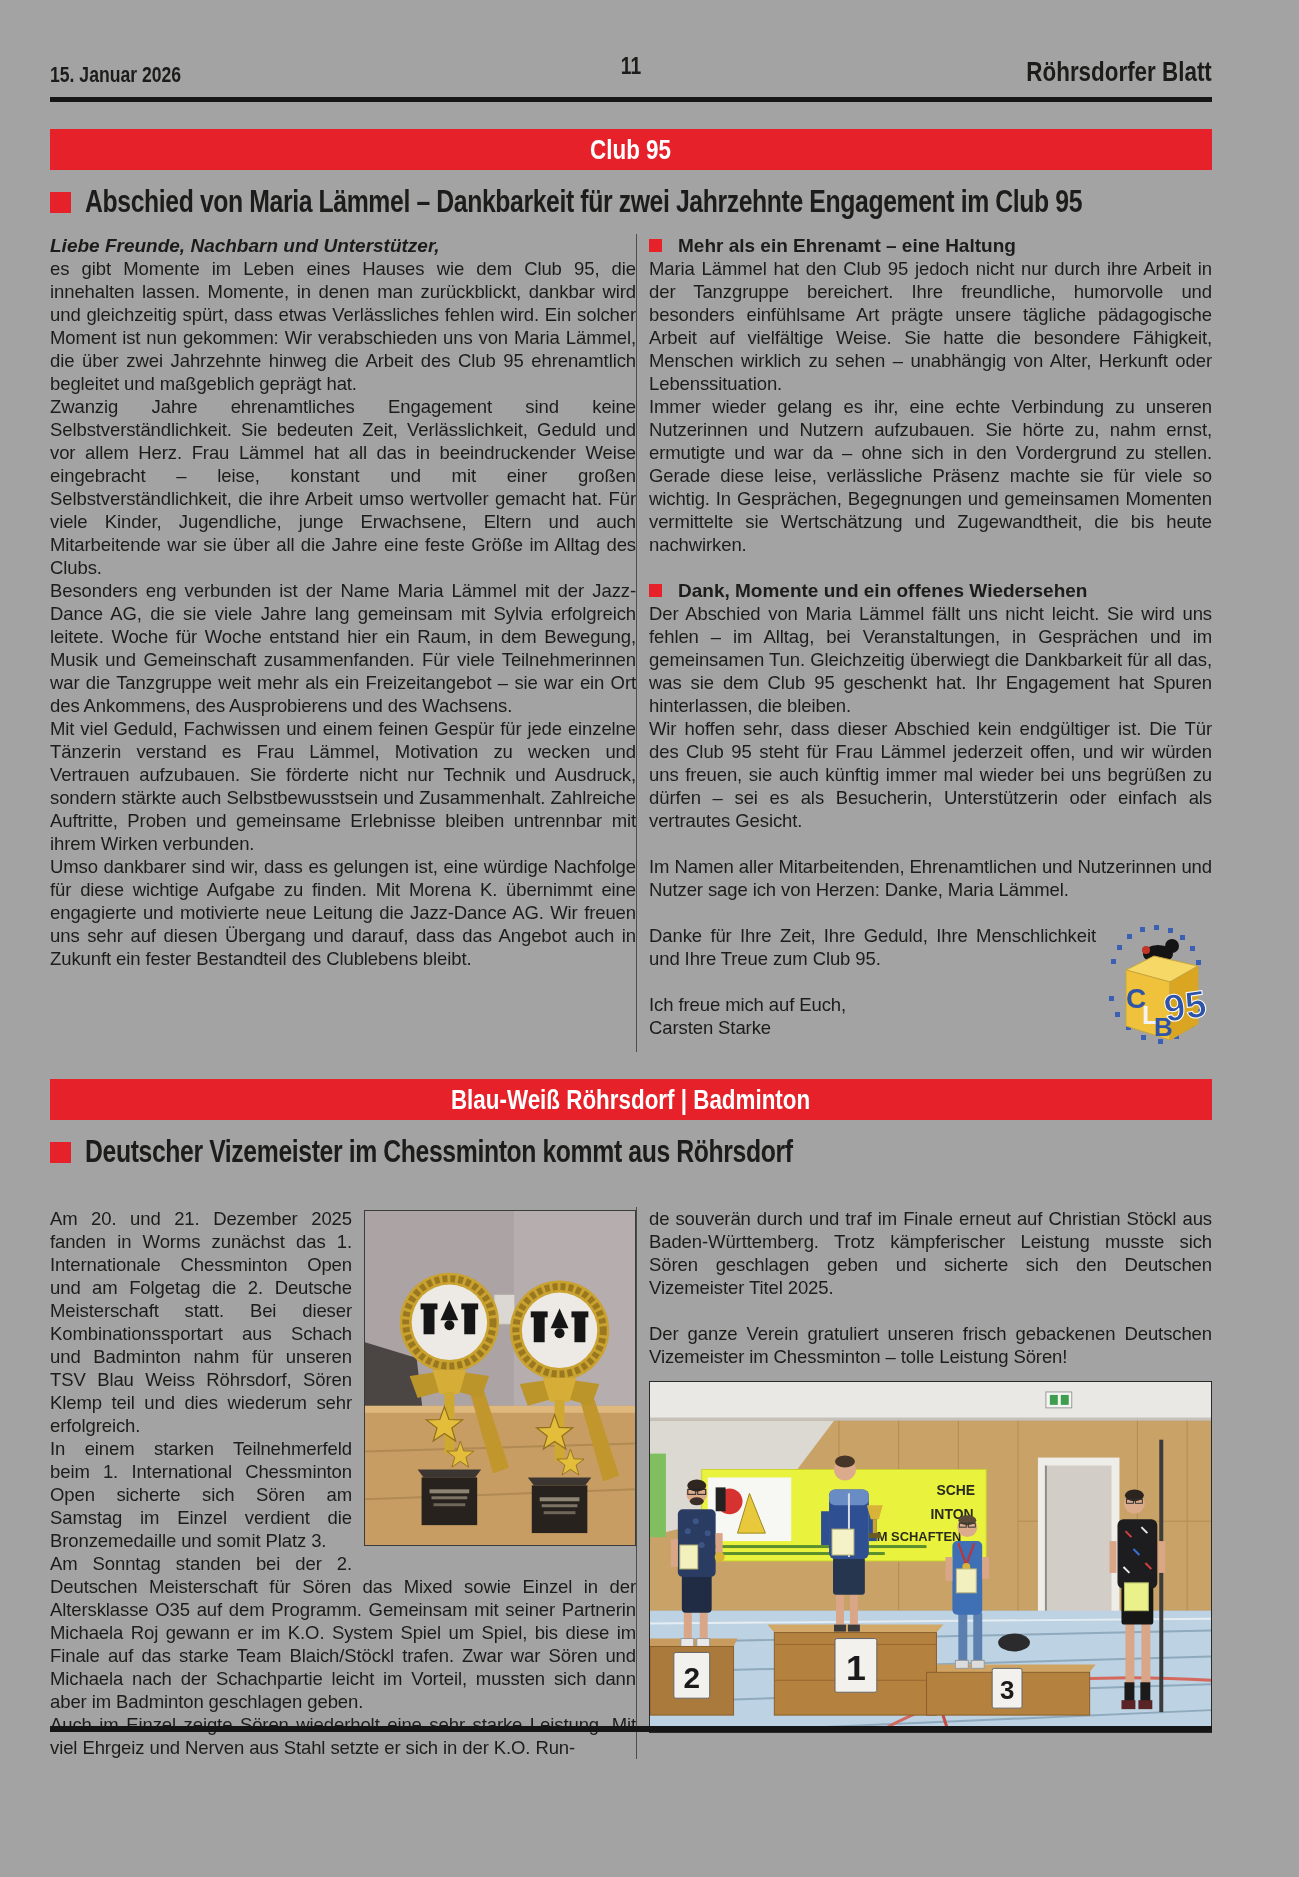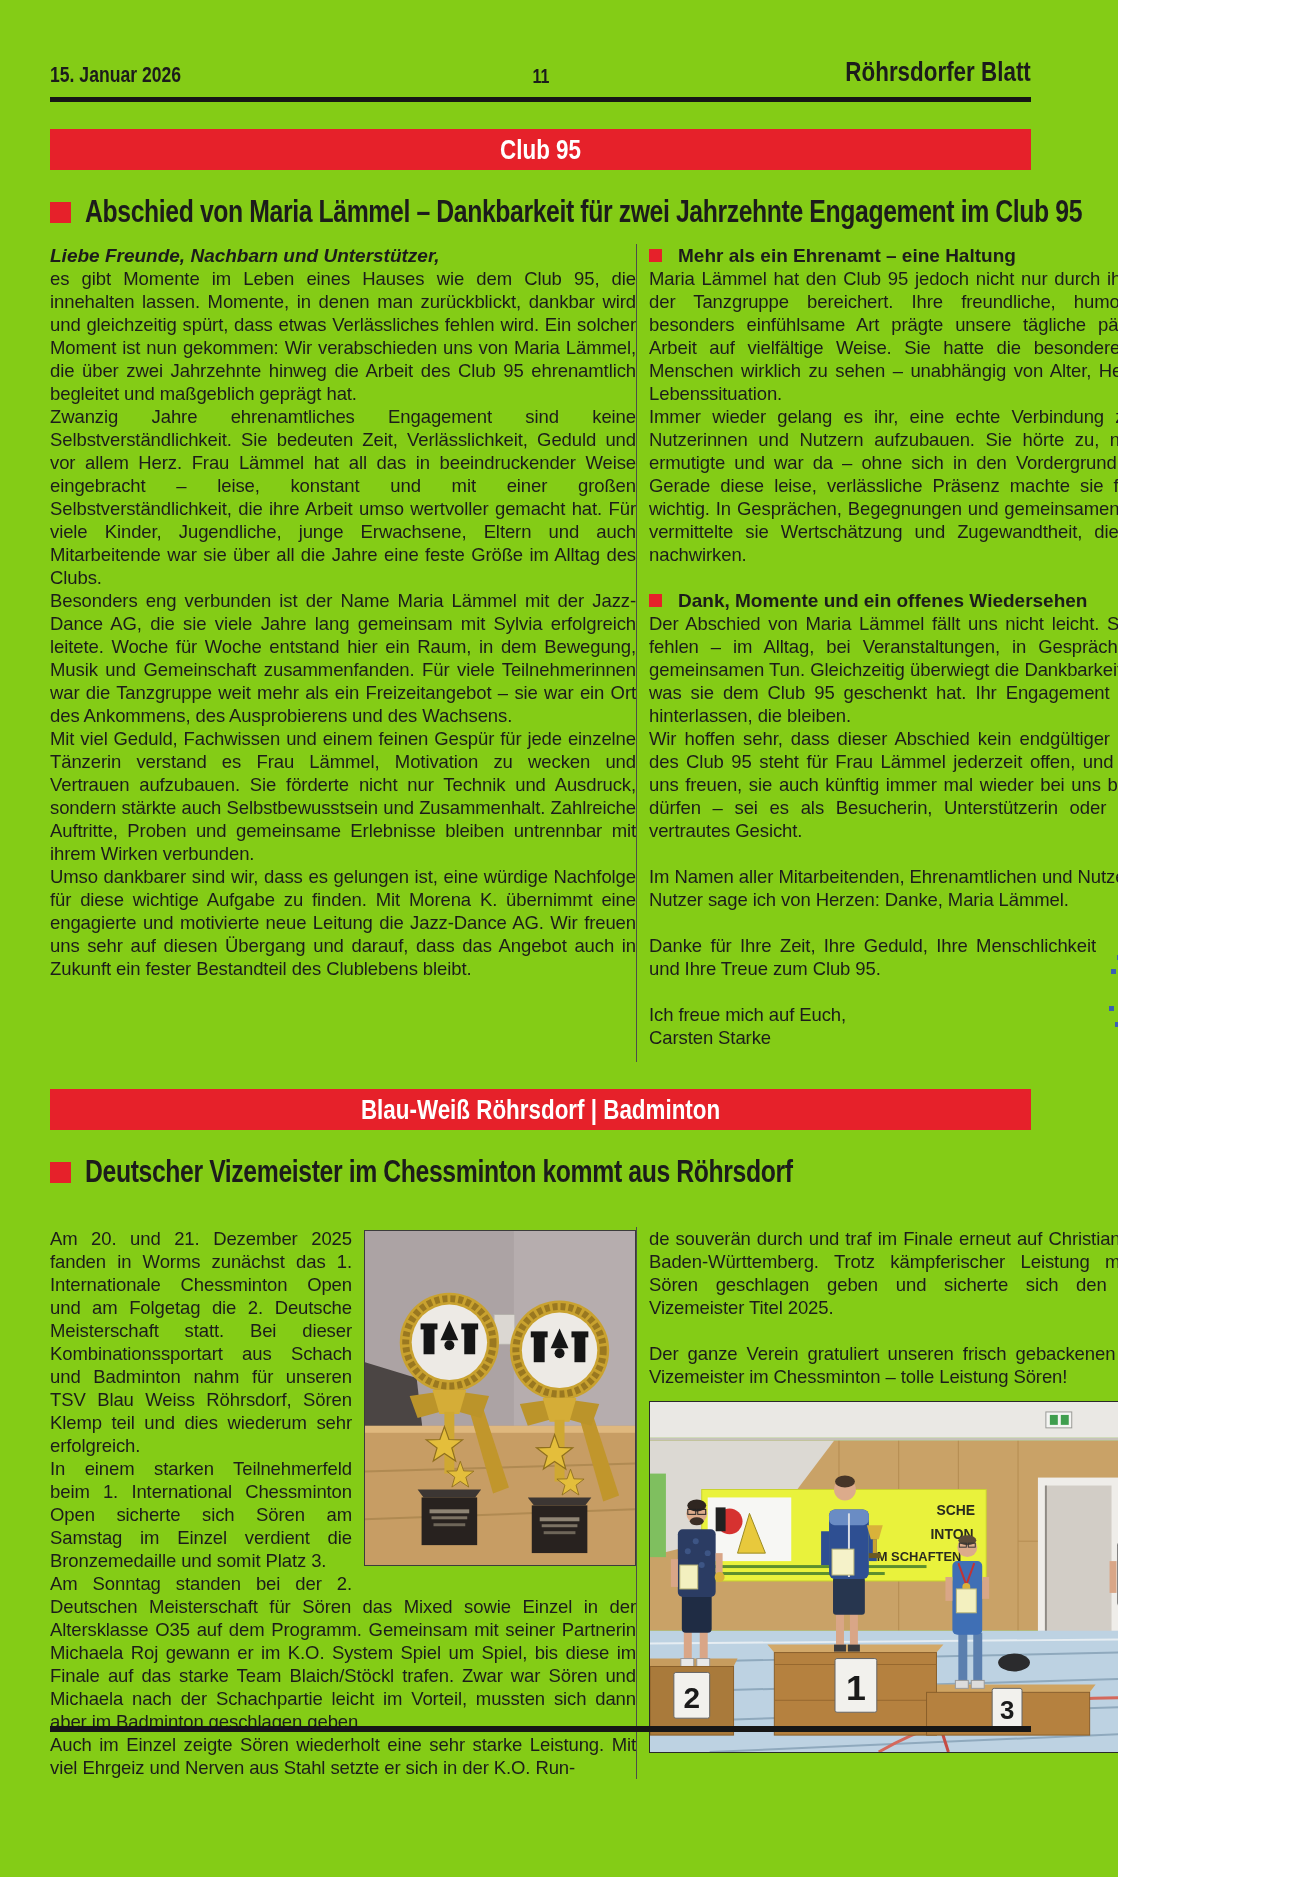--- a/index.html
+++ b/index.html
@@ -1,34 +1,34 @@
 <!DOCTYPE html>
 <html lang="de"><head>
 <meta charset="utf-8">
 <style>
   :root{ --red:#e6212a; --ink:#1c1c1b; }
   *{ box-sizing:border-box; margin:0; padding:0; }
   body{ background:#ffffff; font-family:"Liberation Sans", sans-serif; color:var(--ink); }
-  .page{ position:relative; width:1118px; height:1877px; background:#84cc16; overflow:hidden; }
+  .page{ position:relative; width:1299px; height:1877px; background:#a3a3a3; overflow:hidden; }
   .content{ margin-left:50px; margin-right:87px; }
 
   
   .header-row{ padding-top:50px; display:flex; justify-content:space-between; align-items:flex-end; position:relative; height:88px; }
   .hdr-date{ font-size:22px; font-weight:bold; }
-  .hdr-pagenum{ position:absolute; left:50%; transform:translateX(-50%); bottom:0; font-size:20px; font-weight:bold; }
+  .hdr-pagenum{ position:absolute; left:50%; transform:translateX(-50%); bottom:8px; font-size:24px; font-weight:bold; }
   .hdr-masthead{ font-size:28px; font-weight:bold; }
   .header-rule{ height:5px; background:#161616; margin-top:9px; }
 
   .cond{ display:inline-block; transform:scaleX(0.8); transform-origin:0 50%; white-space:nowrap; }
   .cond-r{ transform-origin:100% 50%; }
   .cond-c{ transform-origin:50% 50%; }
 
   
   .banner{ height:41px; margin-top:27px; background:var(--red); color:#fff; display:flex; align-items:center; justify-content:center; font-size:28px; font-weight:bold; }
-  .headline-row{ margin-top:24px; display:flex; align-items:center; }
+  .headline-row{ margin-top:14px; display:flex; align-items:center; }
   .headline-row .sq{ width:21px; height:21px; background:var(--red); margin-right:14px; flex:none; }
   .headline-text{ font-size:31px; font-weight:bold; letter-spacing:-0.5px; }
 
   
   .article{ display:flex; align-items:stretch; }
   .article1{ margin-top:14px; min-height:818px; }
   .article2{ margin-top:37px; min-height:550px; }
   .col-l{ width:586px; flex:none; }
   .col-r{ width:576px; flex:none; border-left:1px solid #4c4c4c; padding-left:12px; }
   .bp{ font-size:18.5px; line-height:23px; text-align:justify; letter-spacing:-0.1px; hyphens:auto; }

